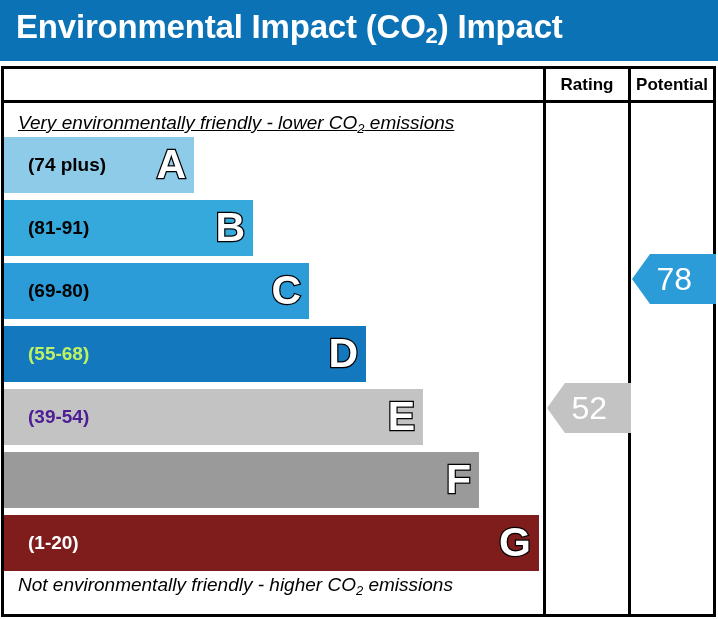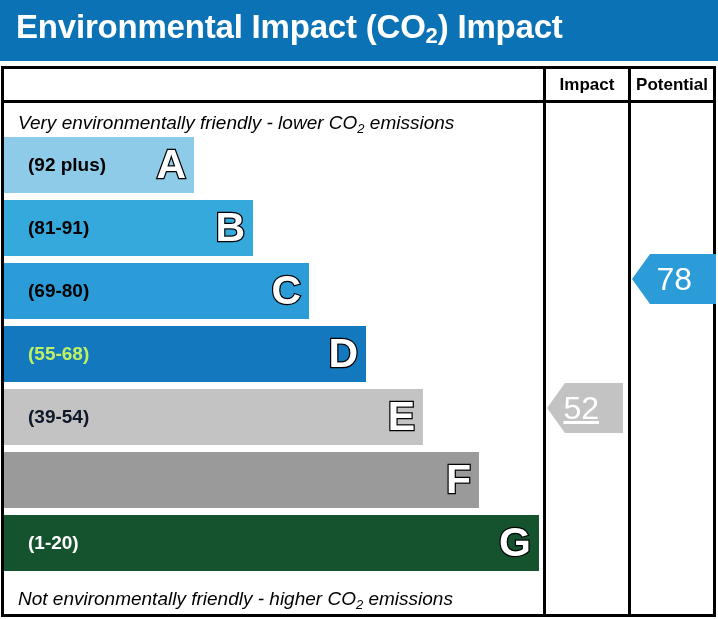--- a/index.html
+++ b/index.html
@@ -102,22 +102,22 @@
     font-style: italic;
     color: #000000;
     white-space: nowrap;
   }
   .caption sub {
     font-size: 13px;
     vertical-align: baseline;
     position: relative;
     top: 4px;
   }
-  .caption-top { top: 43px; }
-  .caption-bottom { top: 519px; }
+  .caption-top { top: 43px; text-decoration: underline; }
+  .caption-bottom { top: 505px; }
 
   
   .bands {
     position: absolute;
     left: 0;
     top: 68px;
     width: 536px;
     height: 442px;
   }
   .band {
@@ -156,22 +156,21 @@
     line-height: 50px;
     color: #ffffff;
     font-size: 32px;
     text-align: right;
     box-sizing: border-box;
     padding-right: 24px;
     clip-path: polygon(18px 0, 100% 0, 100% 100%, 18px 100%, 0 50%);
   }
   .arrow-current {
     left: 543px;
-    width: 76px;
-    text-decoration: underline;
+    width: 84px;
   }
   .arrow-potential {
     left: 628px;
     width: 84px;
   }
 </style>
 </head>
 <body>
 
 <div id="epc-root">
@@ -179,50 +178,50 @@
   <div class="title-bar">
     <div class="title-text"><span>Environmental Impact (CO</span><sub>2</sub><span>) Impact</span></div>
   </div>
 
   <div class="table-frame">
 
     <div class="header-sep"></div>
     <div class="col-sep sep-current"></div>
     <div class="col-sep sep-potential"></div>
 
-    <div class="col-head head-current">Impact</div>
+    <div class="col-head head-current">Rating</div>
     <div class="col-head head-potential">Potential</div>
 
     <div class="caption caption-top"><span>Very environmentally friendly - lower CO</span><sub>2</sub><span> emissions</span></div>
 
     <div class="bands" id="bands-container">
         <div class="band" style="top: 0px; width: 190px; background: rgb(141, 203, 232);">
-          <div class="band-range" style="color: rgb(0, 0, 0);">(92 plus)</div>
+          <div class="band-range" style="color: rgb(0, 0, 0);">(74 plus)</div>
           <div class="band-letter">A</div>
         </div>
         <div class="band" style="top: 63px; width: 249px; background: rgb(53, 168, 220);">
           <div class="band-range" style="color: rgb(0, 0, 0);">(81-91)</div>
           <div class="band-letter">B</div>
         </div>
         <div class="band" style="top: 126px; width: 305px; background: rgb(43, 156, 216);">
           <div class="band-range" style="color: rgb(0, 0, 0);">(69-80)</div>
           <div class="band-letter">C</div>
         </div>
         <div class="band" style="top: 189px; width: 362px; background: rgb(19, 120, 189);">
           <div class="band-range" style="color: #bef264;">(55-68)</div>
           <div class="band-letter">D</div>
         </div>
         <div class="band" style="top: 252px; width: 419px; background: rgb(195, 195, 195);">
-          <div class="band-range" style="color: #0f172a;">(39-54)</div>
+          <div class="band-range" style="color: #4c1d95;">(39-54)</div>
           <div class="band-letter">E</div>
         </div>
         <div class="band" style="top: 315px; width: 475px; background: rgb(154, 154, 154);">
           <div class="band-letter">F</div>
         </div>
-        <div class="band" style="top: 378px; width: 535px; background: #14532d; padding-left: 44px;">
+        <div class="band" style="top: 378px; width: 535px; background: #7f1d1d; padding-left: 44px;">
           <div class="band-range" style="color: rgb(255, 255, 255);">(1-20)</div>
           <div class="band-letter">G</div>
         </div>
       </div>
 
     <div id="arrows-container">
         <div class="arrow arrow-current" style="top: 314px; background: rgb(195, 195, 195);">52</div>
         <div class="arrow arrow-potential" style="top: 185px; background: rgb(43, 156, 216);">78</div>
       </div>
 

